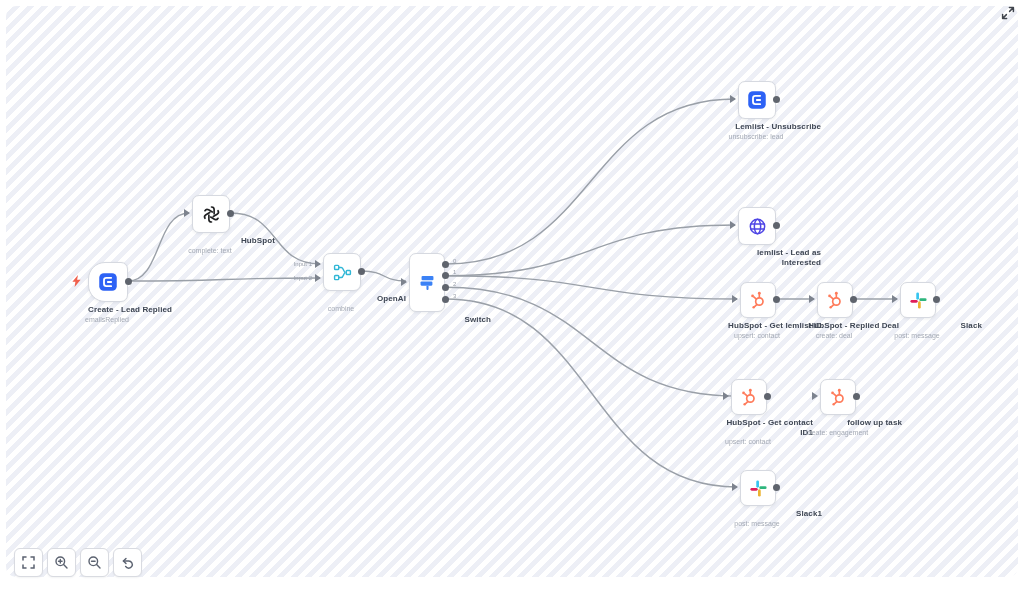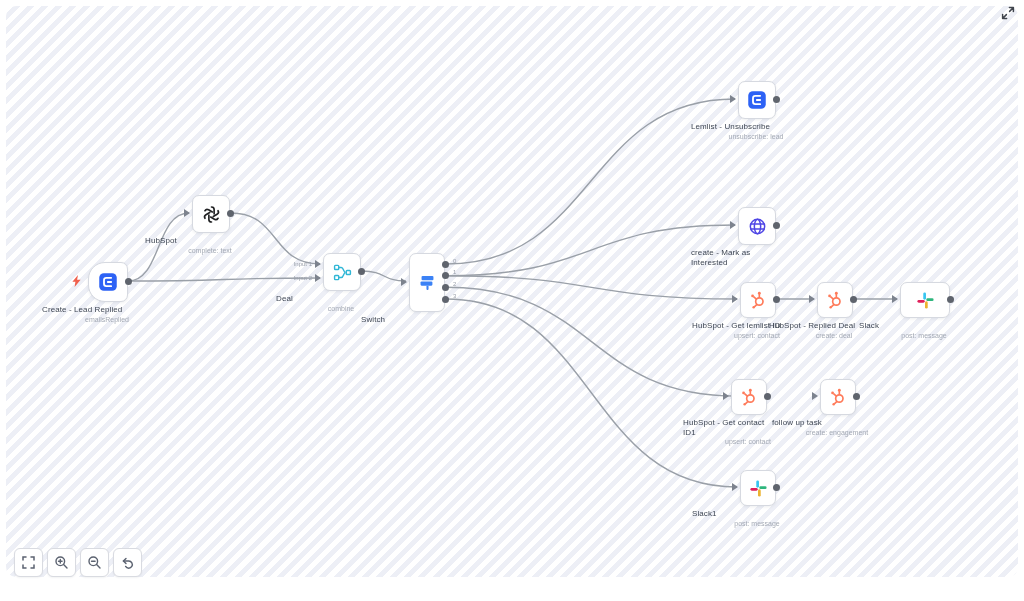--- a/index.html
+++ b/index.html
@@ -6,22 +6,22 @@
   body{width:1024px;height:601px;background:#ffffff;font-family:"Liberation Sans",sans-serif;overflow:hidden;position:relative}
   #stage{position:absolute;left:0;top:0;width:1024px;height:601px}
   #canvas-bg{position:absolute;left:6px;top:6px;width:1012px;height:571px;border-radius:10px;
     background:repeating-linear-gradient(135deg,#ffffff 0 5px,#edeff6 5px 10px)}
   #edges{position:absolute;left:0;top:0;width:1024px;height:601px;pointer-events:none;z-index:2}
   #edges path{pointer-events:stroke}
   .node{position:absolute;z-index:3}
   .box{position:absolute;left:0;top:0;width:100%;height:100%;background:#ffffff;border:1px solid #d6d9e0;
     border-radius:7px;box-shadow:0 1px 3px rgba(40,50,70,.08);display:flex;align-items:center;justify-content:center}
   .box.trigger{border-radius:17px 7px 7px 17px}
-  .nlabel{position:absolute;top:calc(100% + 5px);left:50%;transform:translateX(-50%);width:130px;text-align:left;
-    font-size:8px;line-height:9.5px;font-weight:400;color:#3f4754;letter-spacing:.1px}
+  .nlabel{position:absolute;top:calc(100% + 5px);left:50%;transform:translateX(-50%);width:130px;text-align:right;
+    font-size:8px;line-height:9.5px;font-weight:700;color:#3f4754;letter-spacing:.1px}
   .nsub{position:absolute;left:50%;transform:translateX(-50%);width:130px;text-align:center;
     font-size:7px;line-height:8px;color:#a3a9b4;font-weight:400}
   .outdot{position:absolute;right:-6px;width:7px;height:7px;border-radius:50%;background:#5f646d}
   .inarr{position:absolute;left:-8px;width:0;height:0;border-top:4px solid transparent;
     border-bottom:4px solid transparent;border-left:6px solid #7d838e}
   .portlabel{position:absolute;right:9px;top:-3px;width:46px;text-align:right;font-size:6px;
     color:#9aa0ab;white-space:nowrap;font-weight:400}
   .outnum{position:absolute;left:11px;top:-3px;font-size:6px;color:#9aa0ab;font-weight:400}
   .bolt{position:absolute;left:-17px;top:50%;transform:translateY(-50%);line-height:0}
   .tbtn{position:absolute;width:27px;height:27px;background:#fff;border:1px solid #d9dbe1;border-radius:6px;
@@ -99,21 +99,21 @@
           </svg>
         </div>
         <div class="inarr" style="top: 7.25px;">
           <span class="portlabel">Input 1</span>
         </div>
         <div class="inarr" style="top: 20.75px;">
           <span class="portlabel">Input 2</span>
         </div>
         <div class="outdot" style="top: 14.5px;"></div>
         <div class="nlabel">
-          <div>Deal</div>
+          <div>OpenAI</div>
         </div>
         <div class="nsub" style="top: calc(100% + 15.5px);">combine</div>
       </div>
       <div class="node" style="left: 409px; top: 253px; width: 34px; height: 57px;">
         <div class="box">
           <svg width="19" height="19" viewBox="0 0 24 24">
             <g fill="#3b82f6">
               <rect x="4.5" y="3.8" width="15" height="5.4" rx="1.4"></rect>
               <rect x="3.2" y="10.6" width="15" height="5.4" rx="1.4"></rect>
               <rect x="10.7" y="16" width="2.6" height="5.4" rx="1.1"></rect>
@@ -160,21 +160,21 @@
             <g fill="none" stroke="#4f46e5" stroke-width="1.7">
               <circle cx="12" cy="12" r="8.2"></circle>
               <ellipse cx="12" cy="12" rx="3.6" ry="8.2"></ellipse>
               <path d="M4 9.2h16M4 14.8h16"></path>
             </g>
           </svg>
         </div>
         <div class="inarr" style="top: 14px;"></div>
         <div class="outdot" style="top: 14.5px;"></div>
         <div class="nlabel">
-          <div>create - Mark as</div>
+          <div>lemlist - Lead as</div>
           <div>Interested</div>
         </div>
       </div>
       <div class="node" style="left: 740px; top: 282px; width: 34px; height: 34px;">
         <div class="box">
           <svg width="20" height="20" viewBox="0 0 24 24">
             <g stroke="#ff7a59" fill="none" stroke-width="2">
               <circle cx="13.6" cy="13.8" r="4.4"></circle>
               <path d="M13.6 9.4V4.8M10.4 11.2 6.6 8M10.8 17.2 7.6 20.2"></path>
             </g>
@@ -206,21 +206,21 @@
             </g>
           </svg>
         </div>
         <div class="inarr" style="top: 13px;"></div>
         <div class="outdot" style="top: 13.5px;"></div>
         <div class="nlabel">
           <div>HubSpot - Replied Deal</div>
         </div>
         <div class="nsub" style="top: calc(100% + 15.5px);">create: deal</div>
       </div>
-      <div class="node" style="left: 900px; top: 282px; width: 34px; height: 34px; padding-left: 14px;">
+      <div class="node" style="left: 900px; top: 282px; width: 34px; height: 34px;">
         <div class="box">
           <svg width="19" height="19" viewBox="0 0 24 24">
             <rect x="9.2" y="1.8" width="3.4" height="9.2" rx="1.7" fill="#36C5F0"></rect>
             <rect x="13" y="9.2" width="9.2" height="3.4" rx="1.7" fill="#2EB67D"></rect>
             <rect x="11.4" y="13" width="3.4" height="9.2" rx="1.7" fill="#ECB22E"></rect>
             <rect x="1.8" y="11.4" width="9.2" height="3.4" rx="1.7" fill="#E01E5A"></rect>
           </svg>
         </div>
         <div class="inarr" style="top: 13px;"></div>
         <div class="outdot" style="top: 13.5px;"></div>

